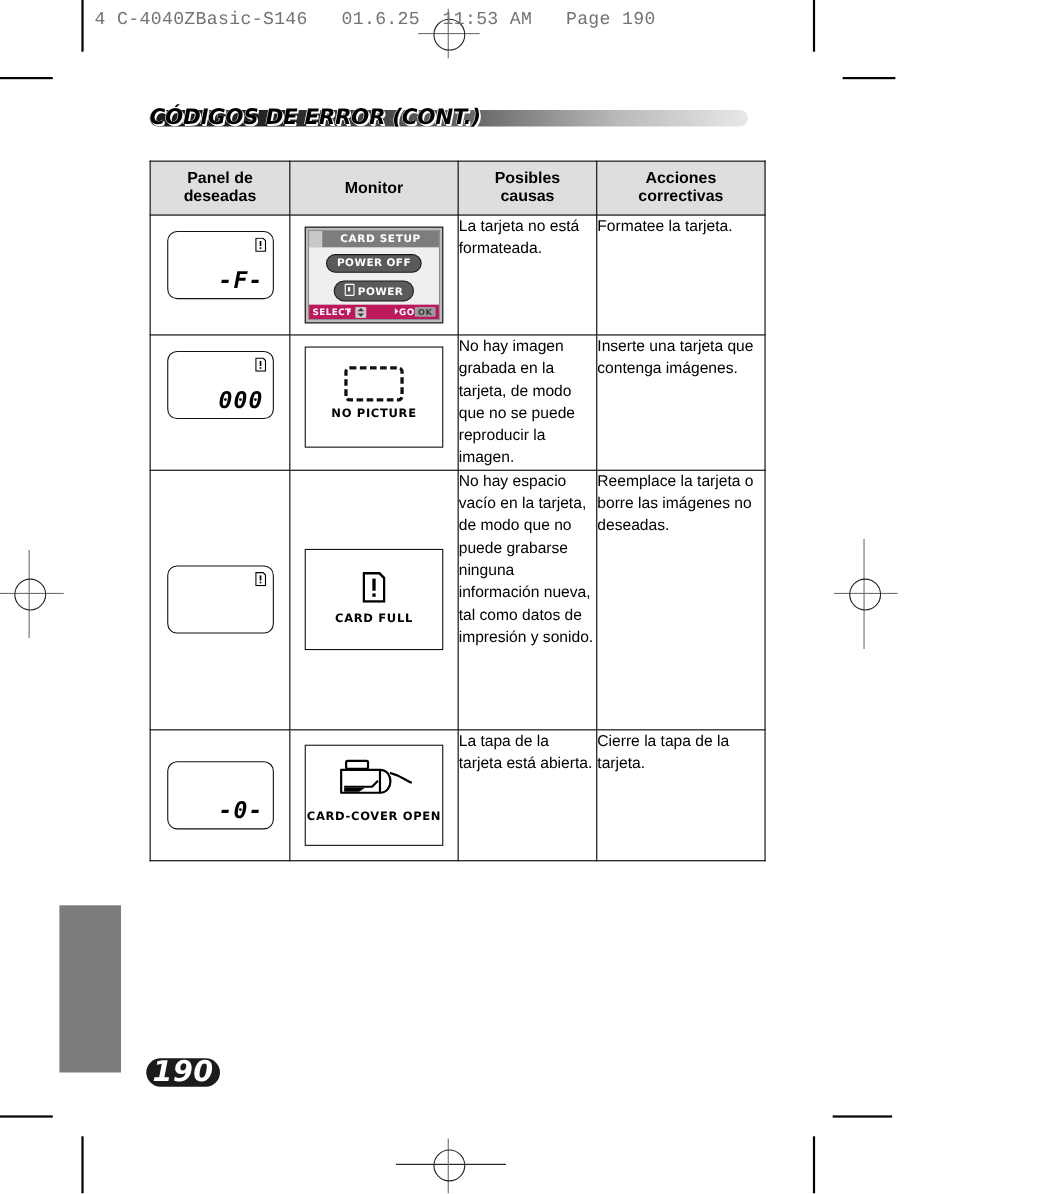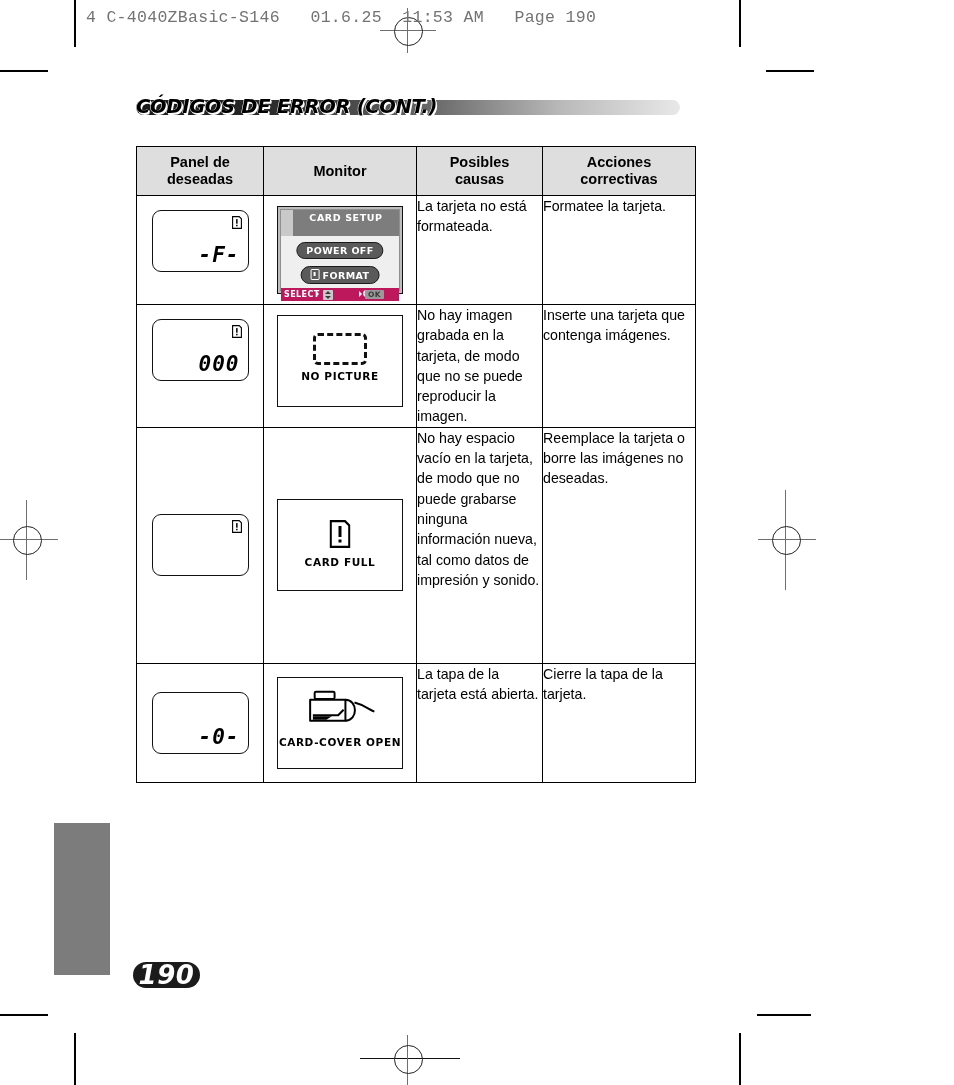--- a/index.html
+++ b/index.html
@@ -148,21 +148,21 @@
     padding: 2px;
   }
   .setup-inner {
     position: relative;
     width: 100%; height: 100%;
     box-sizing: border-box;
     background: #c9c9c9;
     border: 1px solid #8f8f8f;
   }
   .setup-title {
-    height: 26px;
+    height: 15px;
     background: #7d7d7d;
     color: #fff;
     font-size: 9.5px;
     font-weight: bold;
     letter-spacing: 0.6px;
     line-height: 15px;
     text-align: center;
     font-family: "DejaVu Sans", sans-serif;
     margin-left: 12px;
   }
@@ -210,21 +210,21 @@
     position: relative;
     color: #fff;
     font-family: "DejaVu Sans", sans-serif;
     font-weight: bold;
     font-size: 8px;
     letter-spacing: 0.4px;
   }
   .setup-foot .sel { position: absolute; left: 3px; top: 2px; }
   .setup-foot .go  { position: absolute; right: 22px; top: 2px; }
   .setup-foot .okbox {
-    position: absolute; right: 15px; top: 1.5px;
+    position: absolute; right: 3px; top: 1.5px;
     background: #9a9a9a; color: #3a3a3a;
     padding: 0 3px; border-radius: 1px; font-size: 7.5px;
   }
   .setup-foot .padbox {
     position: absolute; left: 42px; top: 1.5px;
     width: 10px; height: 10px;
     background: #c9c9c9;
     border-radius: 1px;
   }
   .setup-foot .padbox::before,
@@ -383,21 +383,21 @@
           <div class="seg">-F-</div>
         </div>
       </td>
       <td class="cell-center" style="padding:10px 0;">
         <div class="mon mon-setup">
           <div class="setup-inner">
             <div class="setup-title">CARD SETUP</div>
             <div class="setup-body">
               <div class="pill p1">POWER OFF</div>
               <div class="pill p2">
-                <span class="minicard"></span><span>FORMAT</span>
+                <span class="minicard"></span><span>POWER</span>
               </div>
             </div>
             <div class="setup-foot">
               <span class="sel">SELECT</span>
               <span class="diamond"></span>
               <span class="padbox"></span>
               <span class="go">GO</span>
               <span class="diamond2"></span>
               <span class="okbox">OK</span>
             </div>

